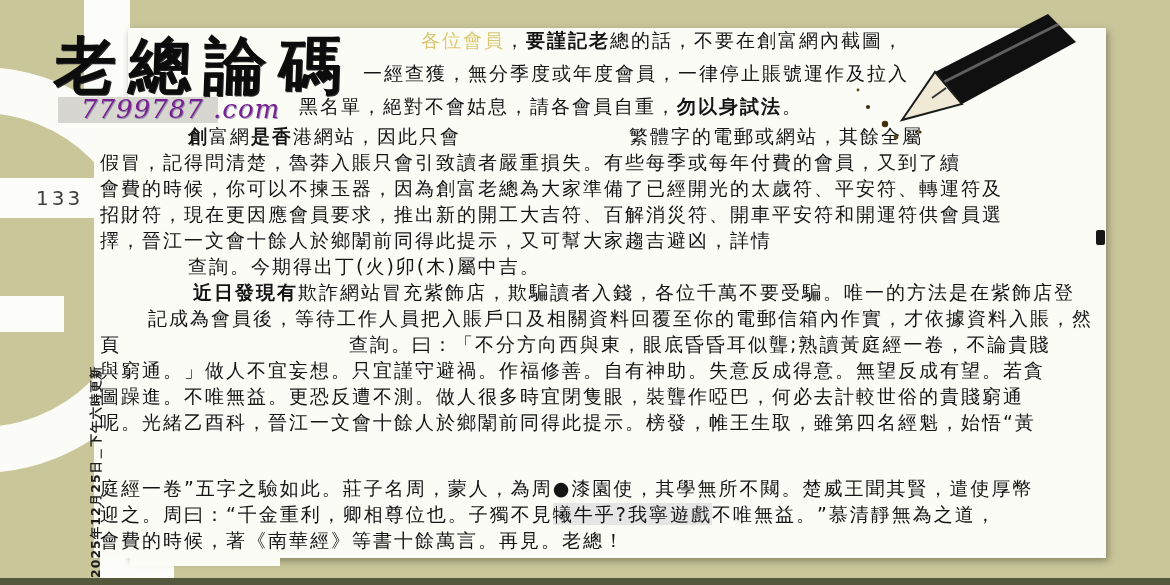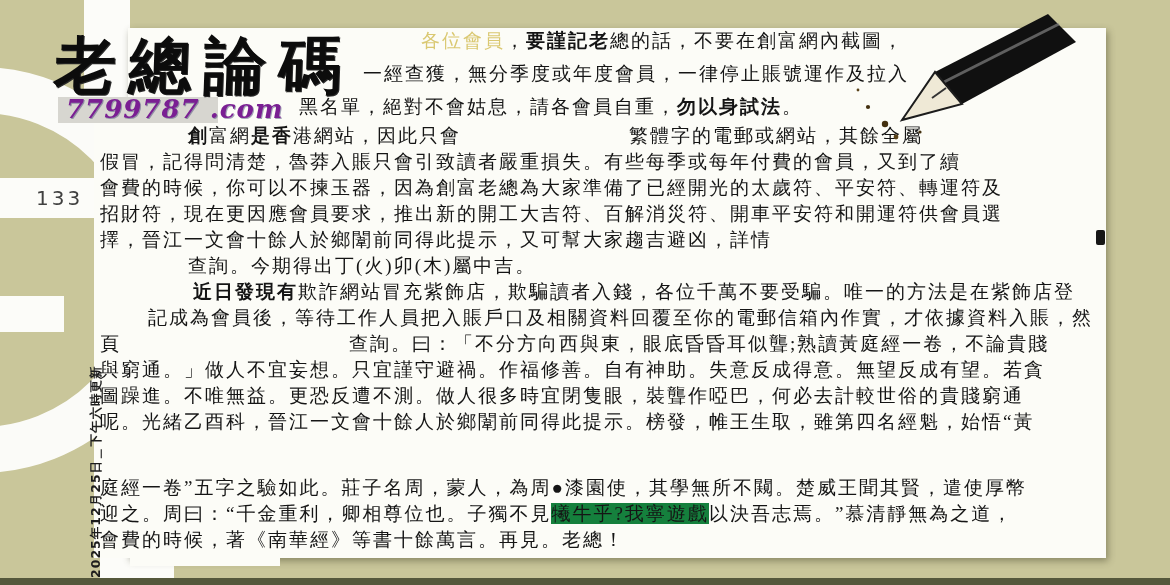--- a/index.html
+++ b/index.html
@@ -24,45 +24,45 @@
   #paper-foot{left:130px;top:556px;width:150px;height:10px;box-shadow:none;}
   
   #masthead-title{
     position:absolute;left:54px;top:24px;white-space:nowrap;
     font-size:62px;font-weight:800;letter-spacing:13px;color:#0c0c0c;
     transform:skewX(-2deg);font-family:"DejaVu Serif","Liberation Serif",serif;
     text-shadow:1px 1px 0 #2a2a2a;
   }
   #site-band{position:absolute;left:58px;top:97px;width:160px;height:26px;background:#d7d6d0;}
   #masthead-site{
-    position:absolute;left:66px;top:94px;white-space:nowrap;
-    font-size:26px;font-weight:700;font-style:italic;letter-spacing:1px;
+    position:absolute;left:81px;top:94px;white-space:nowrap;
+    font-size:26px;font-weight:400;font-style:italic;letter-spacing:1px;
     color:#7a1f93;font-family:"DejaVu Serif","Liberation Serif",serif;
     text-shadow:1px 1px 0 rgba(90,90,130,.55);
   }
   #issue-stamp{
     position:absolute;left:36px;top:186px;font-size:20px;letter-spacing:3px;
     color:#404040;font-family:"DejaVu Sans","Liberation Sans",sans-serif;
   }
   #update-date{
     position:absolute;left:88px;top:578px;width:238px;height:16px;
     transform:rotate(-90deg);transform-origin:0 0;
     font-size:12.5px;font-weight:700;color:#1c1c1c;letter-spacing:1px;white-space:nowrap;
   }
   
   #article{
     position:absolute;left:96px;top:24px;width:1012px;
     color:#151515;font-size:19px;letter-spacing:2px;overflow:hidden;
   }
-  .line{white-space:nowrap;font-family:Liberation Serif, serif;}
+  .line{white-space:nowrap;}
   .sec-a .line{line-height:33px;height:33px;}
   .sec-b .line,.sec-c .line{line-height:26px;height:26px;}
   .seg-b{font-weight:800;}
   .seg-faded{color:#d2bc52;opacity:.8;}
-  .seg-hl{background:#15803d;}
+  .seg-hl{background:#e5e5e5;}
   .seg-gap{display:inline-block;}
   
   #pen{position:absolute;left:840px;top:12px;pointer-events:none;}
   #ink-mark{position:absolute;left:1096px;top:230px;width:9px;height:15px;background:#161616;border-radius:2px;}
   #bottom-strip{position:absolute;left:0;bottom:0;width:1170px;height:7px;background:#55583c;}
 </style>
 </head>
 <body>
 
 <div id="stage">
@@ -100,21 +100,21 @@
         <div class="line" style="padding-left: 92px;"><span class="seg">查詢。今期得出丁(火)卯(木)屬中吉。</span></div>
       </div>
       <div class="para sec-c">
         <div class="line" style="padding-left: 97px;"><span class="seg-b">近日發現有</span><span class="seg">欺詐網站冒充紫飾店，欺騙讀者入錢，各位千萬不要受騙。唯一的方法是在紫飾店登</span></div>
         <div class="line" style="padding-left: 4px; margin-left: 48px;"><span class="seg">記成為會員後，等待工作人員把入賬戶口及相關資料回覆至你的電郵信箱內作實，才依據資料入賬，然</span></div>
         <div class="line" style="padding-left: 4px;"><span class="seg">頁</span><span class="seg-gap" style="width: 228px;"></span><span class="seg">查詢。曰：「不分方向西與東，眼底昏昏耳似聾;熟讀黃庭經一卷，不論貴賤</span></div>
         <div class="line" style="padding-left: 4px;"><span class="seg">與窮通。」做人不宜妄想。只宜謹守避禍。作福修善。自有神助。失意反成得意。無望反成有望。若貪</span></div>
         <div class="line" style="padding-left: 4px;"><span class="seg">圖躁進。不唯無益。更恐反遭不測。做人很多時宜閉隻眼，裝聾作啞巴，何必去計較世俗的貴賤窮通</span></div>
         <div class="line" style="padding-left: 4px;"><span class="seg">呢。光緒乙酉科，晉江一文會十餘人於鄉闈前同得此提示。榜發，帷王生取，雖第四名經魁，始悟“黃</span></div>
         <div class="line" style="padding-left: 4px; margin-top: 40px;"><span class="seg">庭經一卷”五字之驗如此。莊子名周，蒙人，為周●漆園使，其學無所不闚。楚威王聞其賢，遣使厚幣</span></div>
-        <div class="line" style="padding-left: 4px;"><span class="seg">迎之。周曰：“千金重利，卿相尊位也。子獨不見</span><span class="seg-hl">犧牛乎?我寧遊戲</span><span class="seg">以決吾志焉。”慕清靜無為之道，</span></div>
+        <div class="line" style="padding-left: 4px;"><span class="seg">迎之。周曰：“千金重利，卿相尊位也。子獨不見</span><span class="seg-hl">犧牛乎?我寧遊戲</span><span class="seg">不唯無益。”慕清靜無為之道，</span></div>
         <div class="line" style="padding-left: 4px;"><span class="seg">會費的時候，著《南華經》等書十餘萬言。再見。老總！</span></div>
       </div>
     </div>
 
   <div id="ink-mark"></div>
 
   <svg id="pen" width="250" height="130" viewBox="0 0 250 130">
     <path d="M95,60 L208,2 L236,30 L122,92 Z" fill="#101010"></path>
     <path d="M104,70 L219,12" stroke="#8a8a8a" stroke-width="3" opacity=".65" fill="none"></path>
     <path d="M95,60 L122,92 L62,108 Z" fill="#efe9d6" stroke="#1c1c1c" stroke-width="2"></path>

